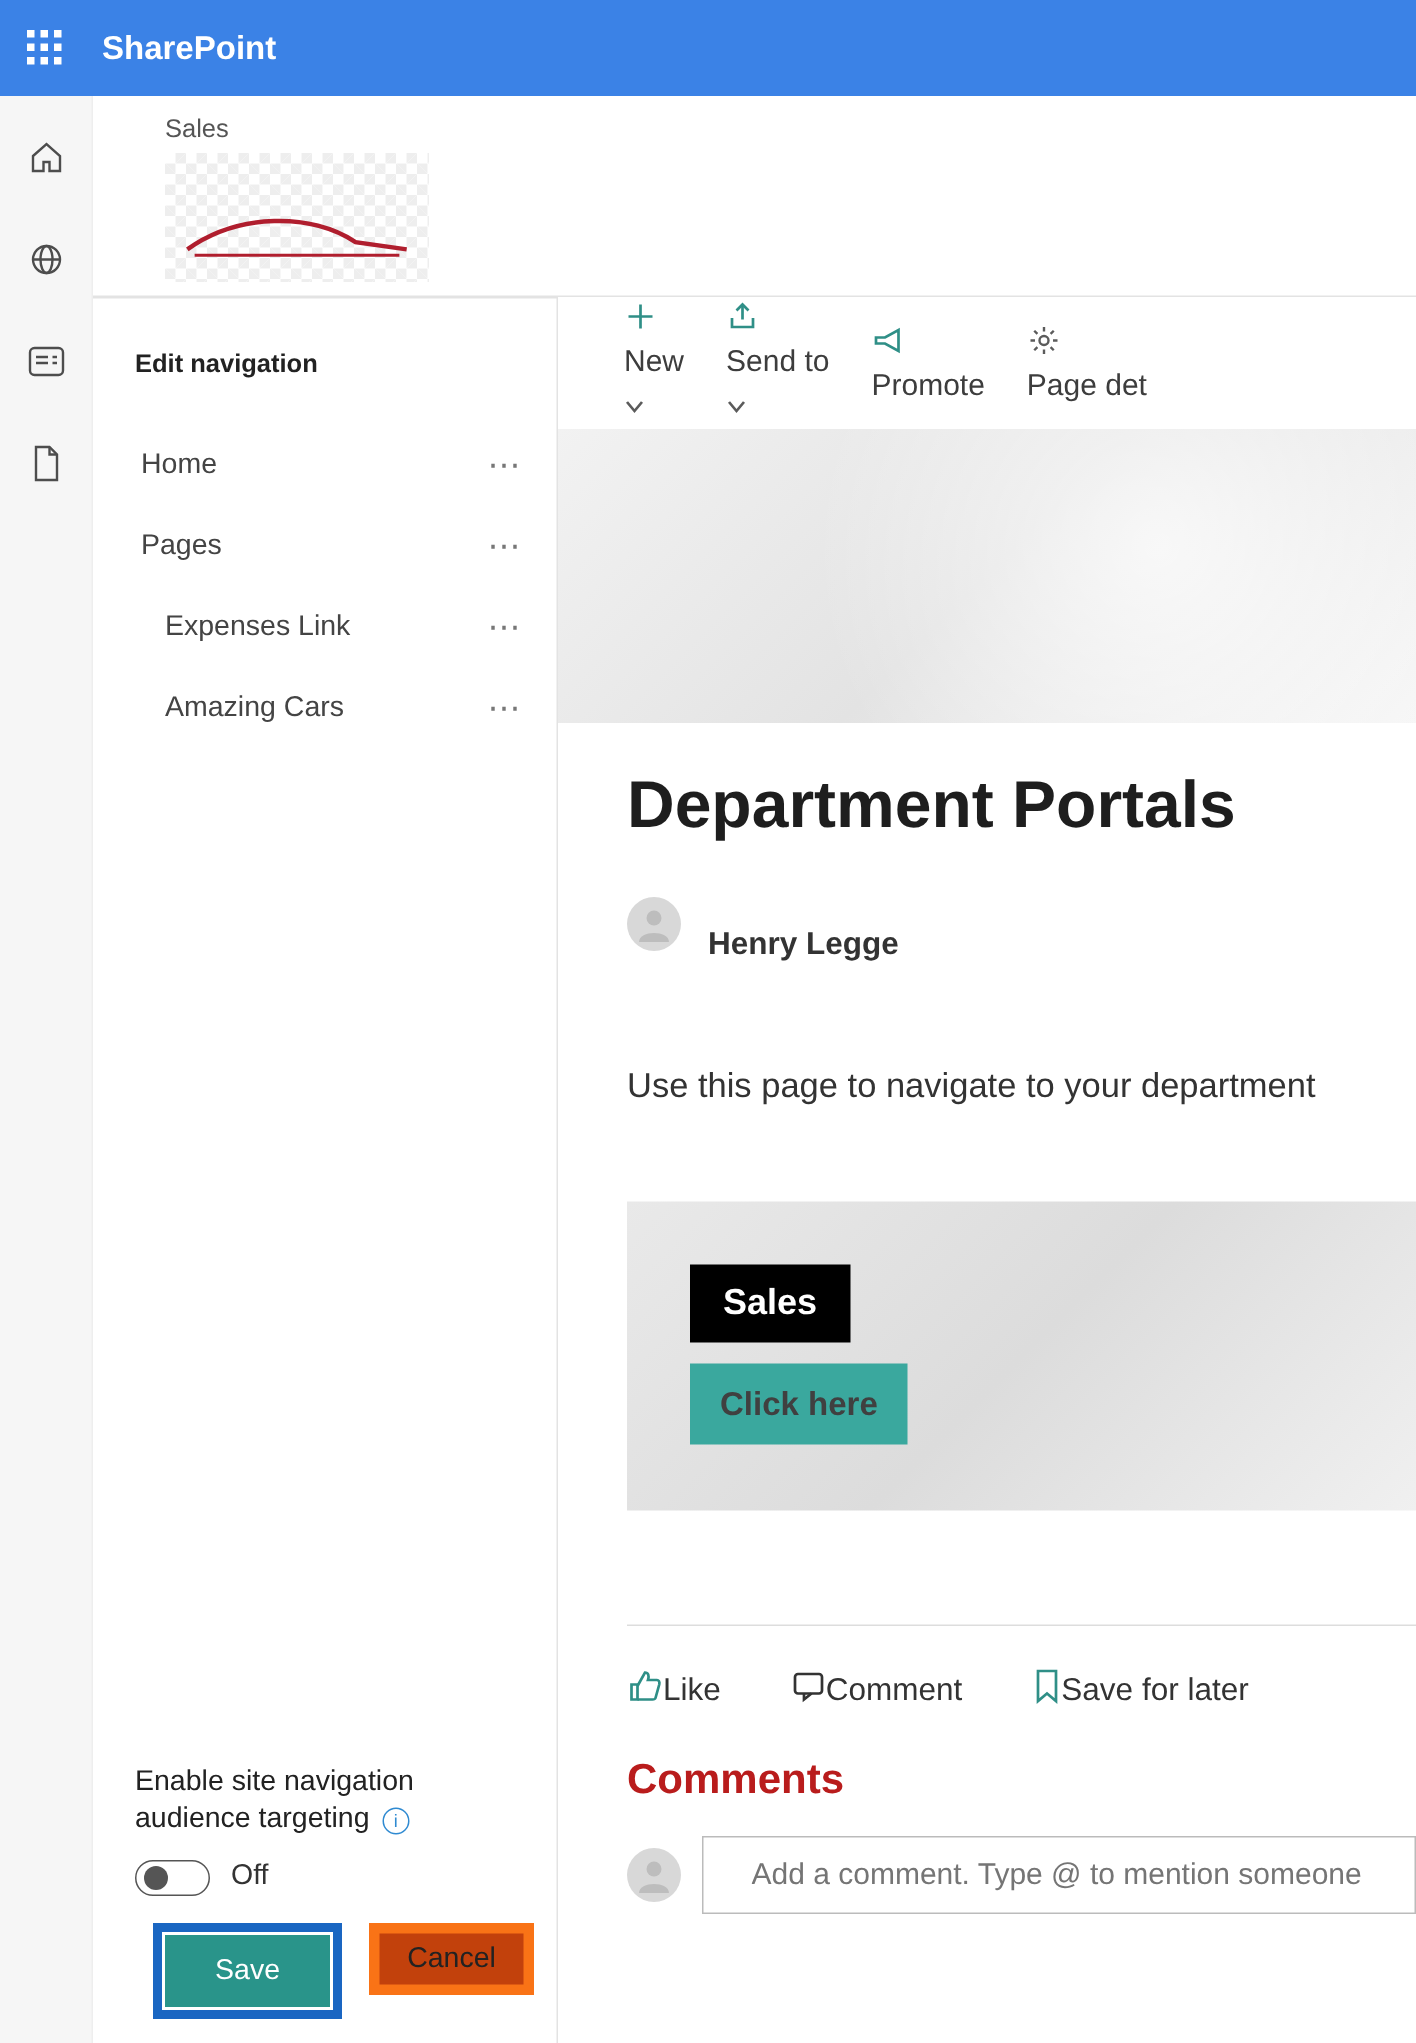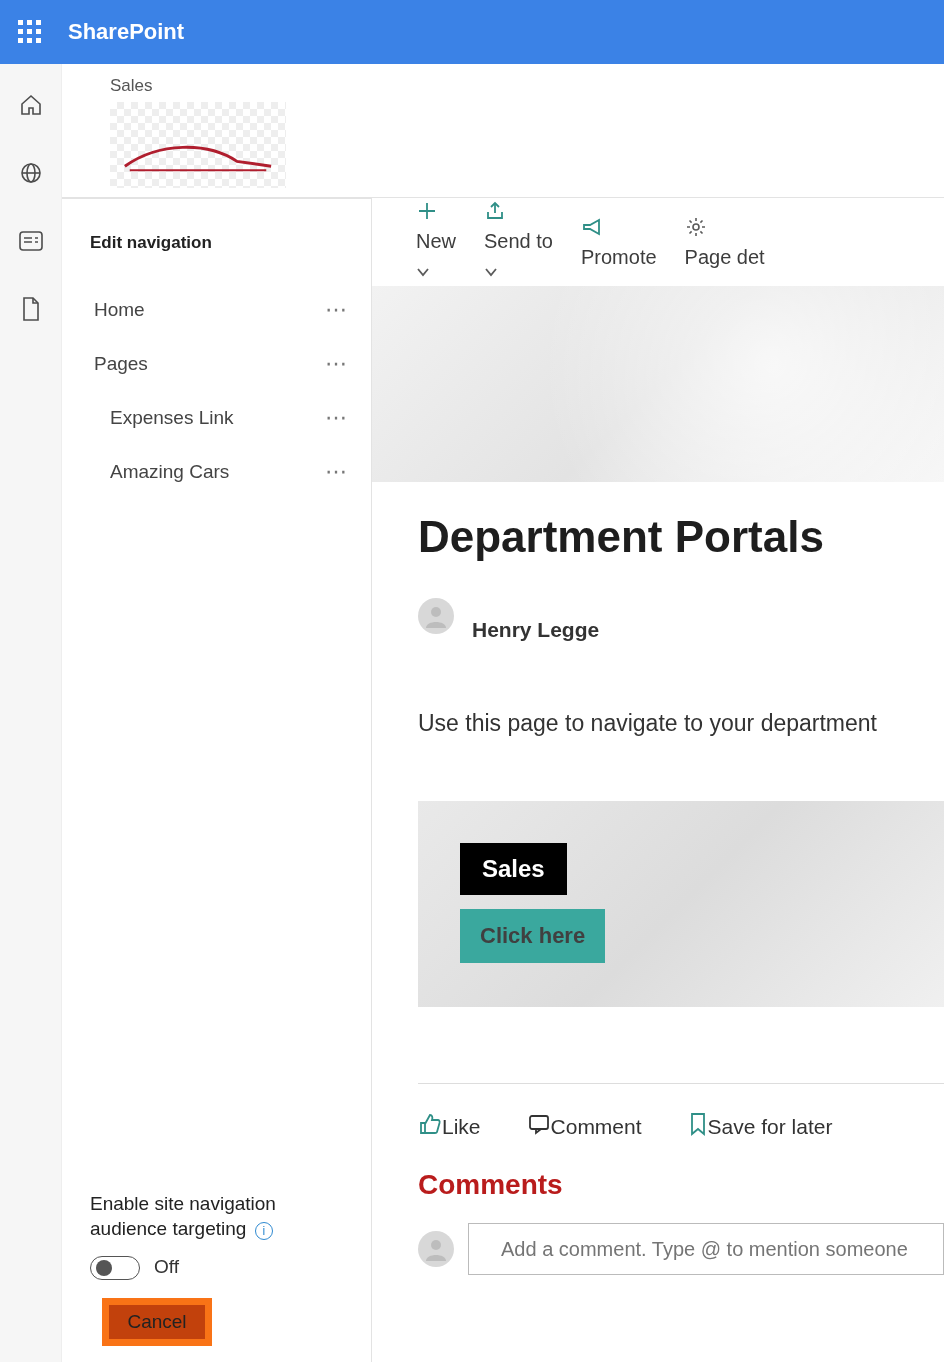--- a/index.html
+++ b/index.html
@@ -166,20 +166,23 @@
       <span class="aud-label">audience targeting</span>
       <span class="info-circle">i</span>
       <div class="toggle-row">
         <div class="toggle">
             <div class="toggle-knob"></div>
           </div>
         <span class="toggle-text">Off</span>
       </div>
 
       <div class="footer-buttons">
+        <div class="save-wrap">
+          <button class="btn primary">Save</button>
+        </div>
         <button class="btn secondary">Cancel</button>
       </div>
     </div>
   </div>
 
   <div class="page-col">
     <div class="cmd-bar">
       <div class="cmd-item">
         <span class="cmd-icon teal">
           <svg width="20" height="20" viewBox="0 0 20 20" stroke="#2f8f87" stroke-width="1.8">

